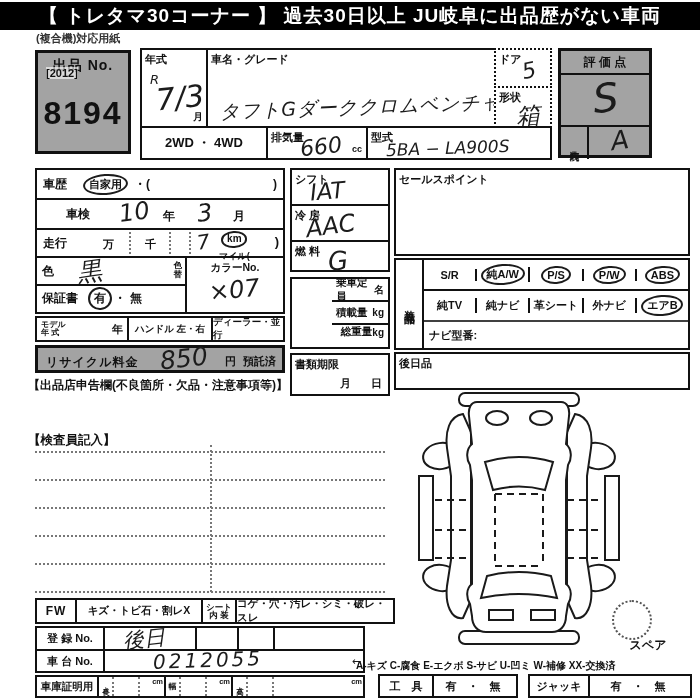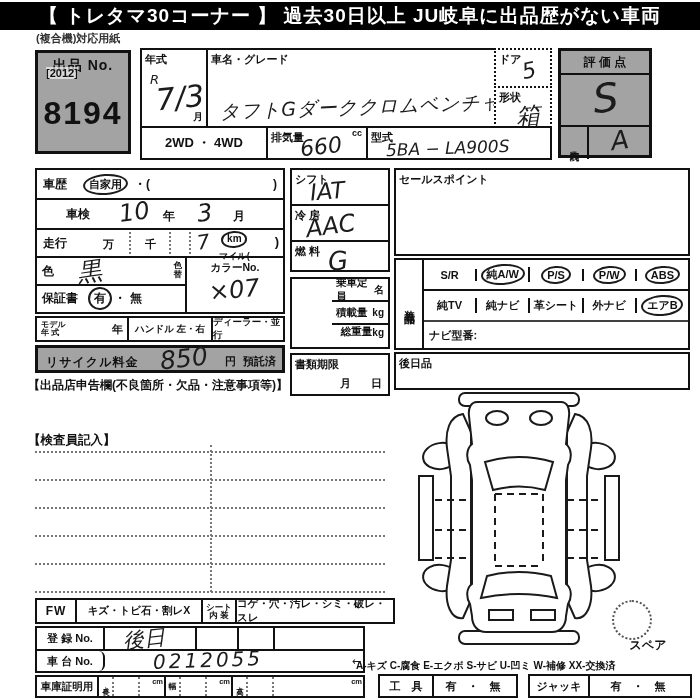--- a/index.html
+++ b/index.html
@@ -56,21 +56,21 @@
   <div class="bx dot" style="left:494px;top:86px;width:58px;height:42px;">
     <span class="cell-lbl">形状</span>
     <span class="hw abs" style="left:20px;top:12px;font-size:24px;transform:rotate(-4deg);">箱</span>
   </div>
   <div class="bx" style="left:140px;top:126px;width:128px;height:34px;display:flex;align-items:center;justify-content:center;">
     <span style="font-size:13px;font-weight:bold;">2WD ・ 4WD</span>
   </div>
   <div class="bx" style="left:266px;top:126px;width:102px;height:34px;">
     <span class="cell-lbl">排気量</span>
     <span class="hw abs" style="left:32px;top:6px;font-size:22px;transform:rotate(-6deg);">660</span>
-    <span class="abs" style="right:4px;top:0;font-size:9px;font-weight:bold;text-align:right;">cc</span>
+    <span class="abs" style="right:4px;top:16px;font-size:9px;font-weight:bold;text-align:right;">cc</span>
   </div>
   <div class="bx" style="left:366px;top:126px;width:186px;height:34px;">
     <span class="cell-lbl">型式</span>
     <span class="hw abs" style="left:18px;top:10px;font-size:17px;transform:rotate(-2deg);">5BA − LA900S</span>
   </div>
 
   <div class="bx3" style="left:558px;top:48px;width:94px;height:110px;">
     <div style="height:22px;border-bottom:2px solid #111;display:flex;align-items:center;justify-content:center;font-size:12px;font-weight:bold;">評 価 点</div>
     <div style="height:50px;position:relative;">
       <span class="hw abs" style="left:32px;top:0px;font-size:40px;transform:rotate(-6deg);">S</span>
@@ -279,21 +279,21 @@
       <span style="font-size:11px;font-weight:bold;">登 録 No.</span>
     </div>
     <div style="flex:1;position:relative;">
       <span class="hw abs" style="left:18px;top:-3px;font-size:21px;transform:rotate(-6deg);">後日</span>
       <span class="abs" style="left:90px;top:0;height:21px;border-left:2px solid #111;"></span>
       <span class="abs" style="left:132px;top:0;height:21px;border-left:2px solid #111;"></span>
       <span class="abs" style="left:168px;top:0;height:21px;border-left:2px solid #111;"></span>
     </div>
   </div>
   <div class="bx" style="left:35px;top:649px;width:330px;height:24px;display:flex;">
-    <div class="row" style="width:68px;border-right:2px solid #111;justify-content:center;border-radius:6px;">
+    <div class="row" style="width:68px;border-right:2px solid #111;justify-content:center;">
       <span style="font-size:11px;font-weight:bold;">車 台 No.</span>
     </div>
     <div style="flex:1;position:relative;">
       <span class="hw abs" style="left:48px;top:-3px;font-size:20px;letter-spacing:3px;transform:rotate(-2deg);">0212055</span>
       <span class="hw abs" style="right:2px;top:4px;font-size:11px;">←</span>
     </div>
   </div>
 
   <div class="bx" style="left:35px;top:675px;width:330px;height:23px;display:flex;">
     <div class="row" style="width:62px;border-right:2px solid #111;justify-content:center;">

